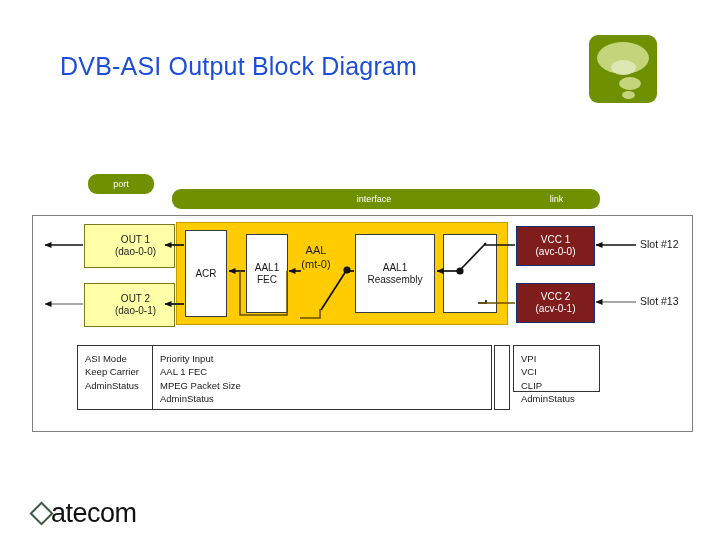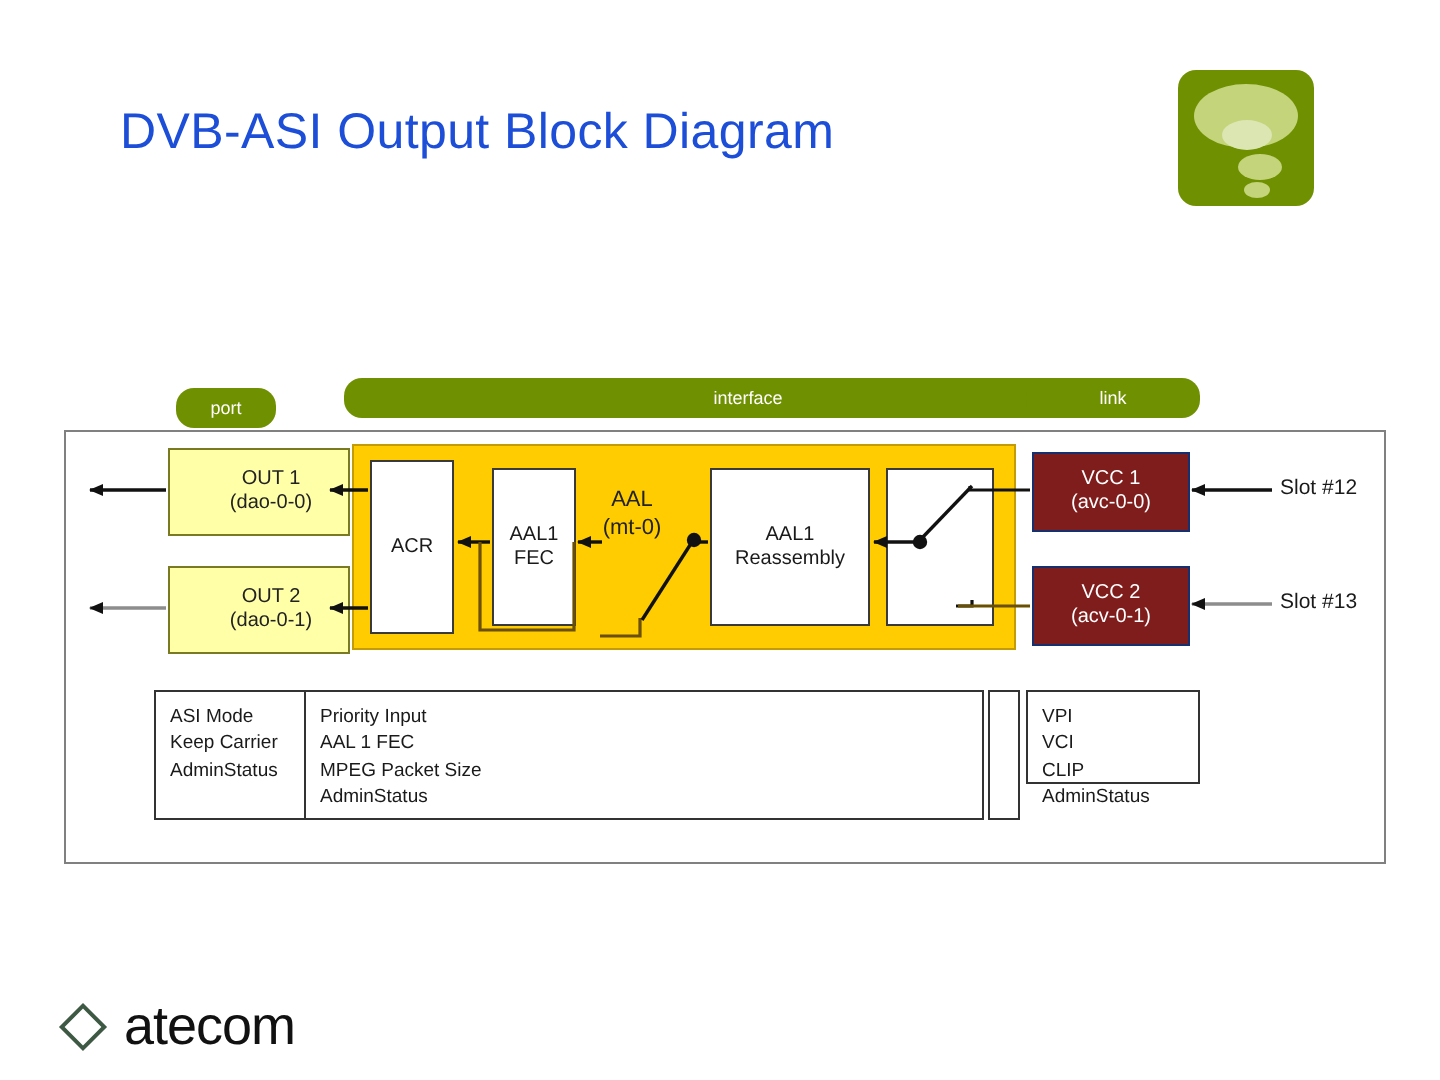--- a/index.html
+++ b/index.html
@@ -51,21 +51,21 @@
     position: absolute;
     height: 20px;
     background: #6f9000;
     border-radius: 9px;
     color: #ffffff;
     font-size: 9px;
     display: flex;
     align-items: center;
     justify-content: center;
   }
-  #pill-port      { left: 88px;  top: 194px; width: 50px; }
+  #pill-port      { left: 88px;  top: 174px; width: 66px; }
   #pill-interface { left: 172px; top: 189px; width: 404px; }
   #pill-link      { left: 513px; top: 189px; width: 87px; }
 
   
   #diagram-frame {
     position: absolute;
     left: 32px;
     top: 215px;
     width: 659px;
     height: 215px;
@@ -185,21 +185,21 @@
     pointer-events: none;
   }
 
   
   #footer-logo {
     position: absolute;
     left: 33px;
     top: 500px;
     display: flex;
     align-items: center;
-    gap: 12px;
+    gap: 1px;
   }
   #footer-logo .diamond {
     width: 13px;
     height: 13px;
     border: 2.2px solid #3d5943;
     transform: rotate(45deg);
     background: #ffffff;
   }
   #footer-logo .wordmark {
     font-size: 27px;

